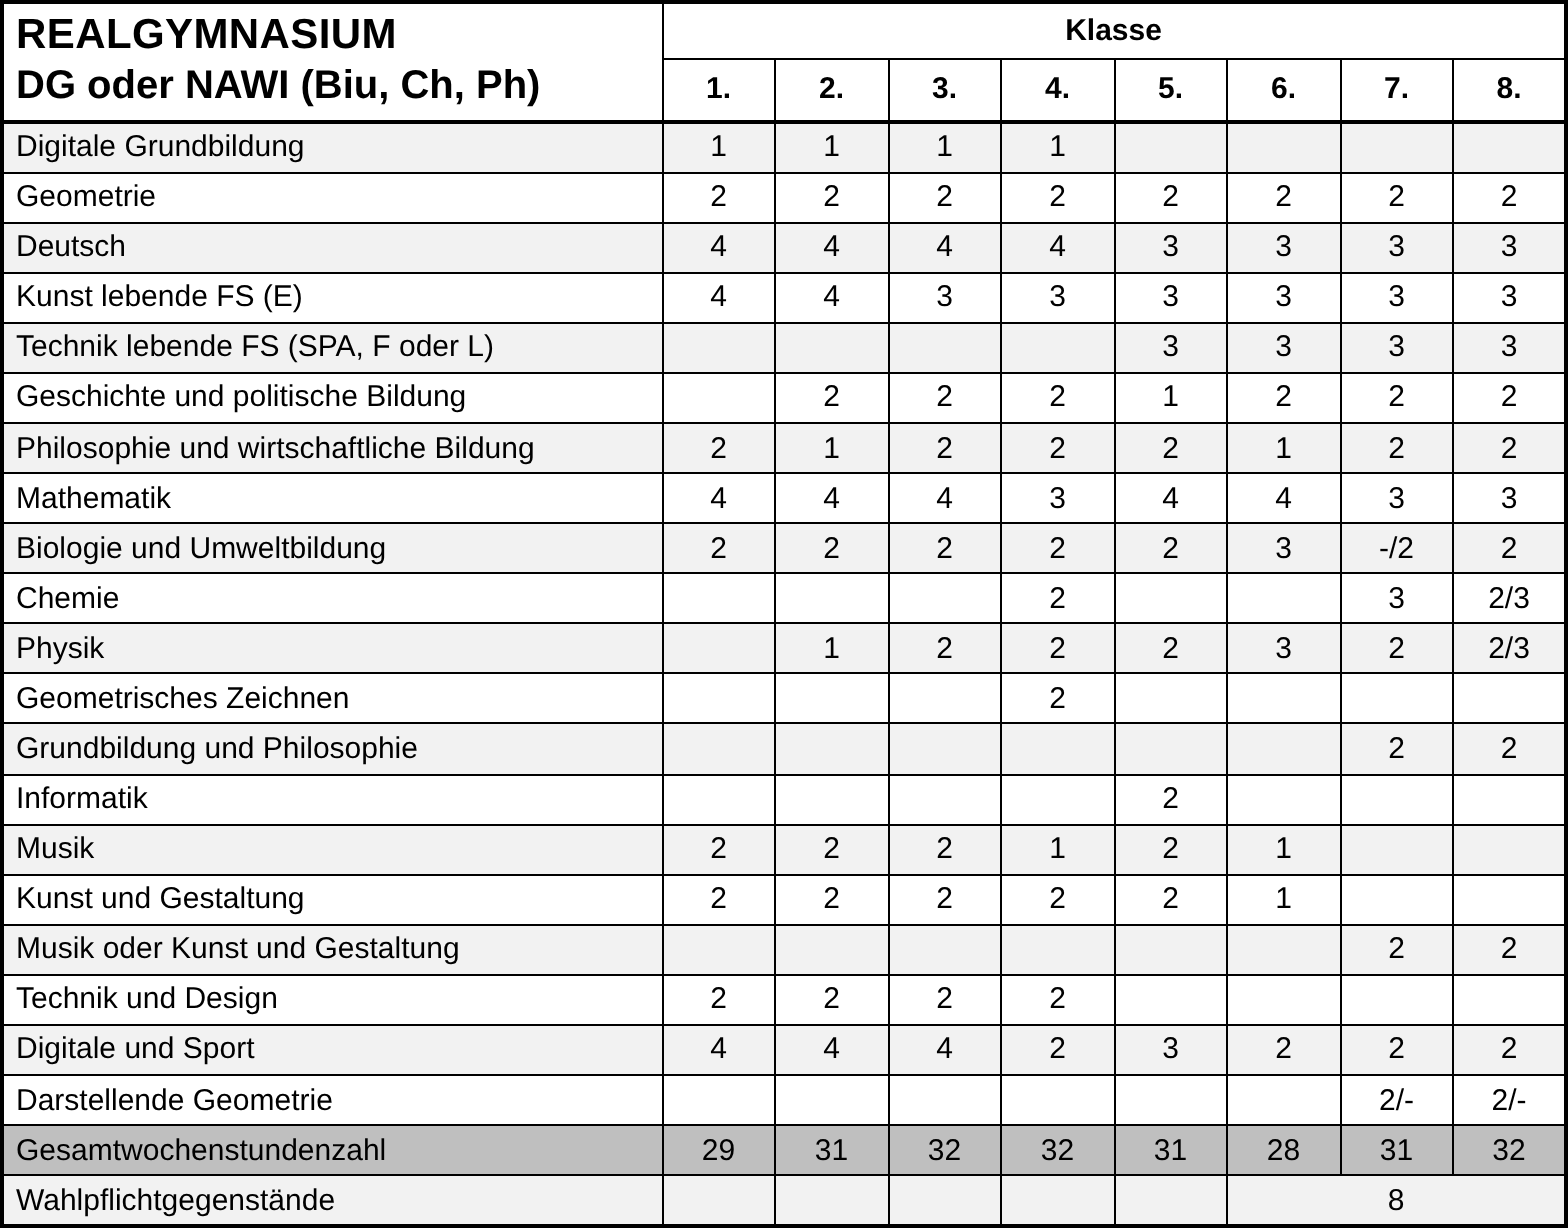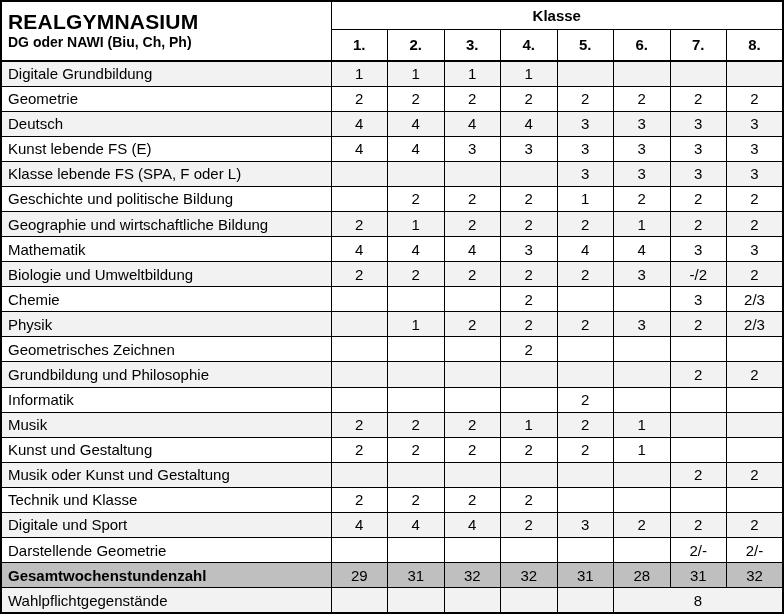--- a/index.html
+++ b/index.html
@@ -41,21 +41,21 @@
     padding:2px 6px 3px 6px;
     border-bottom:2px solid var(--border-color);
   }
   .corner-title{
     font-size:21px;
     font-weight:bold;
     letter-spacing:.2px;
     line-height:1.15;
   }
   .corner-subtitle{
-    font-size:14px;
+    font-size:20px;
     font-weight:bold;
     line-height:1.2;
   }
   tbody tr{height:25px;}
   td.label{
     text-align:left;
     padding-left:6px;
     vertical-align:middle;
     font-size:15px;
   }
@@ -142,21 +142,21 @@
         <td class="num">4</td>
         <td class="num">4</td>
         <td class="num">3</td>
         <td class="num">3</td>
         <td class="num">3</td>
         <td class="num">3</td>
         <td class="num">3</td>
         <td class="num">3</td>
       </tr>
       <tr class="gray">
-        <td class="label">Klasse lebende FS (SPA, F oder L)</td>
+        <td class="label">Technik lebende FS (SPA, F oder L)</td>
         <td class="num"></td>
         <td class="num"></td>
         <td class="num"></td>
         <td class="num"></td>
         <td class="num">3</td>
         <td class="num">3</td>
         <td class="num">3</td>
         <td class="num">3</td>
       </tr>
       <tr class="white">
@@ -164,21 +164,21 @@
         <td class="num"></td>
         <td class="num">2</td>
         <td class="num">2</td>
         <td class="num">2</td>
         <td class="num">1</td>
         <td class="num">2</td>
         <td class="num">2</td>
         <td class="num">2</td>
       </tr>
       <tr class="gray">
-        <td class="label">Geographie und wirtschaftliche Bildung</td>
+        <td class="label">Philosophie und wirtschaftliche Bildung</td>
         <td class="num">2</td>
         <td class="num">1</td>
         <td class="num">2</td>
         <td class="num">2</td>
         <td class="num">2</td>
         <td class="num">1</td>
         <td class="num">2</td>
         <td class="num">2</td>
       </tr>
       <tr class="white">
@@ -285,21 +285,21 @@
         <td class="num"></td>
         <td class="num"></td>
         <td class="num"></td>
         <td class="num"></td>
         <td class="num"></td>
         <td class="num"></td>
         <td class="num">2</td>
         <td class="num">2</td>
       </tr>
       <tr class="white">
-        <td class="label">Technik und Klasse</td>
+        <td class="label">Technik und Design</td>
         <td class="num">2</td>
         <td class="num">2</td>
         <td class="num">2</td>
         <td class="num">2</td>
         <td class="num"></td>
         <td class="num"></td>
         <td class="num"></td>
         <td class="num"></td>
       </tr>
       <tr class="gray">
@@ -318,21 +318,21 @@
         <td class="num"></td>
         <td class="num"></td>
         <td class="num"></td>
         <td class="num"></td>
         <td class="num"></td>
         <td class="num"></td>
         <td class="num">2/-</td>
         <td class="num">2/-</td>
       </tr>
       <tr class="total">
-        <td class="label" style="font-weight: bold; margin-left: 36px;">Gesamtwochenstundenzahl</td>
+        <td class="label" style="font-weight: normal; margin-left: 36px;">Gesamtwochenstundenzahl</td>
         <td class="num">29</td>
         <td class="num">31</td>
         <td class="num">32</td>
         <td class="num">32</td>
         <td class="num">31</td>
         <td class="num">28</td>
         <td class="num">31</td>
         <td class="num">32</td>
       </tr>
       <tr class="gray">

